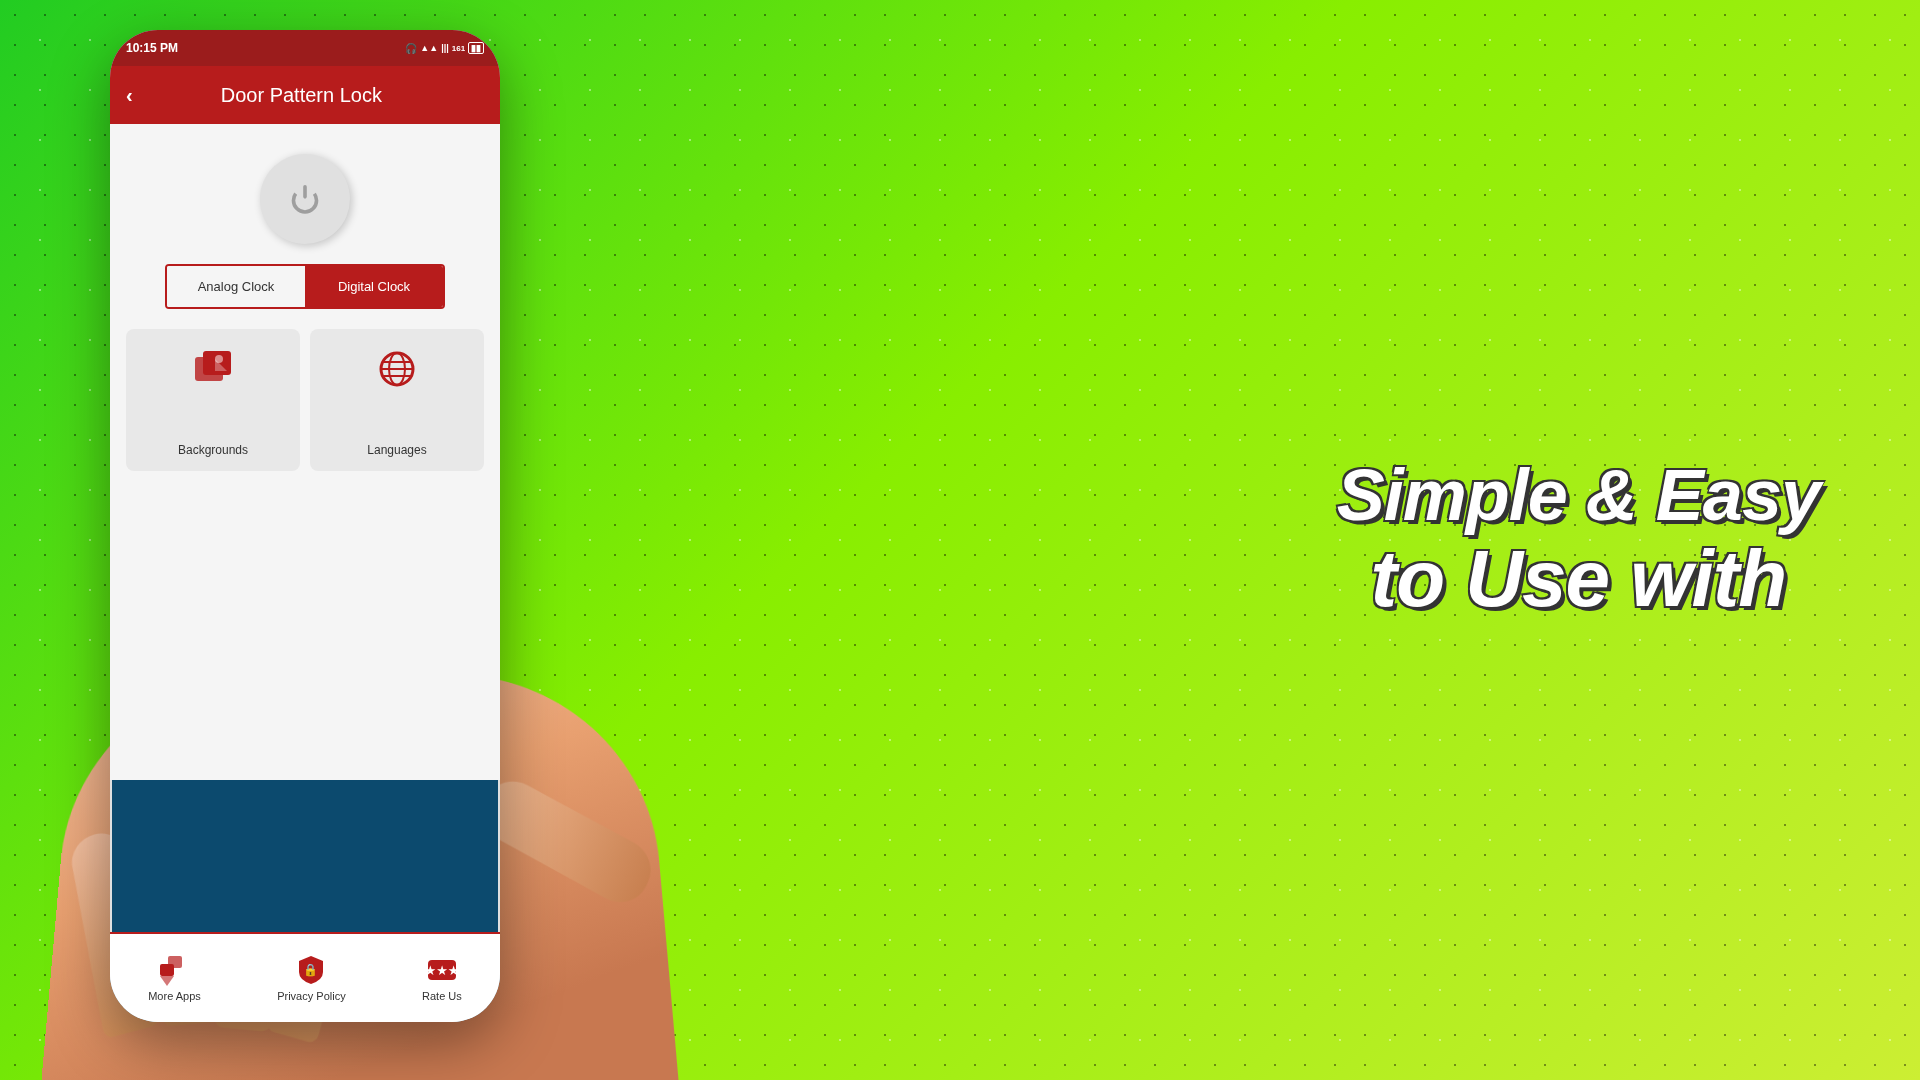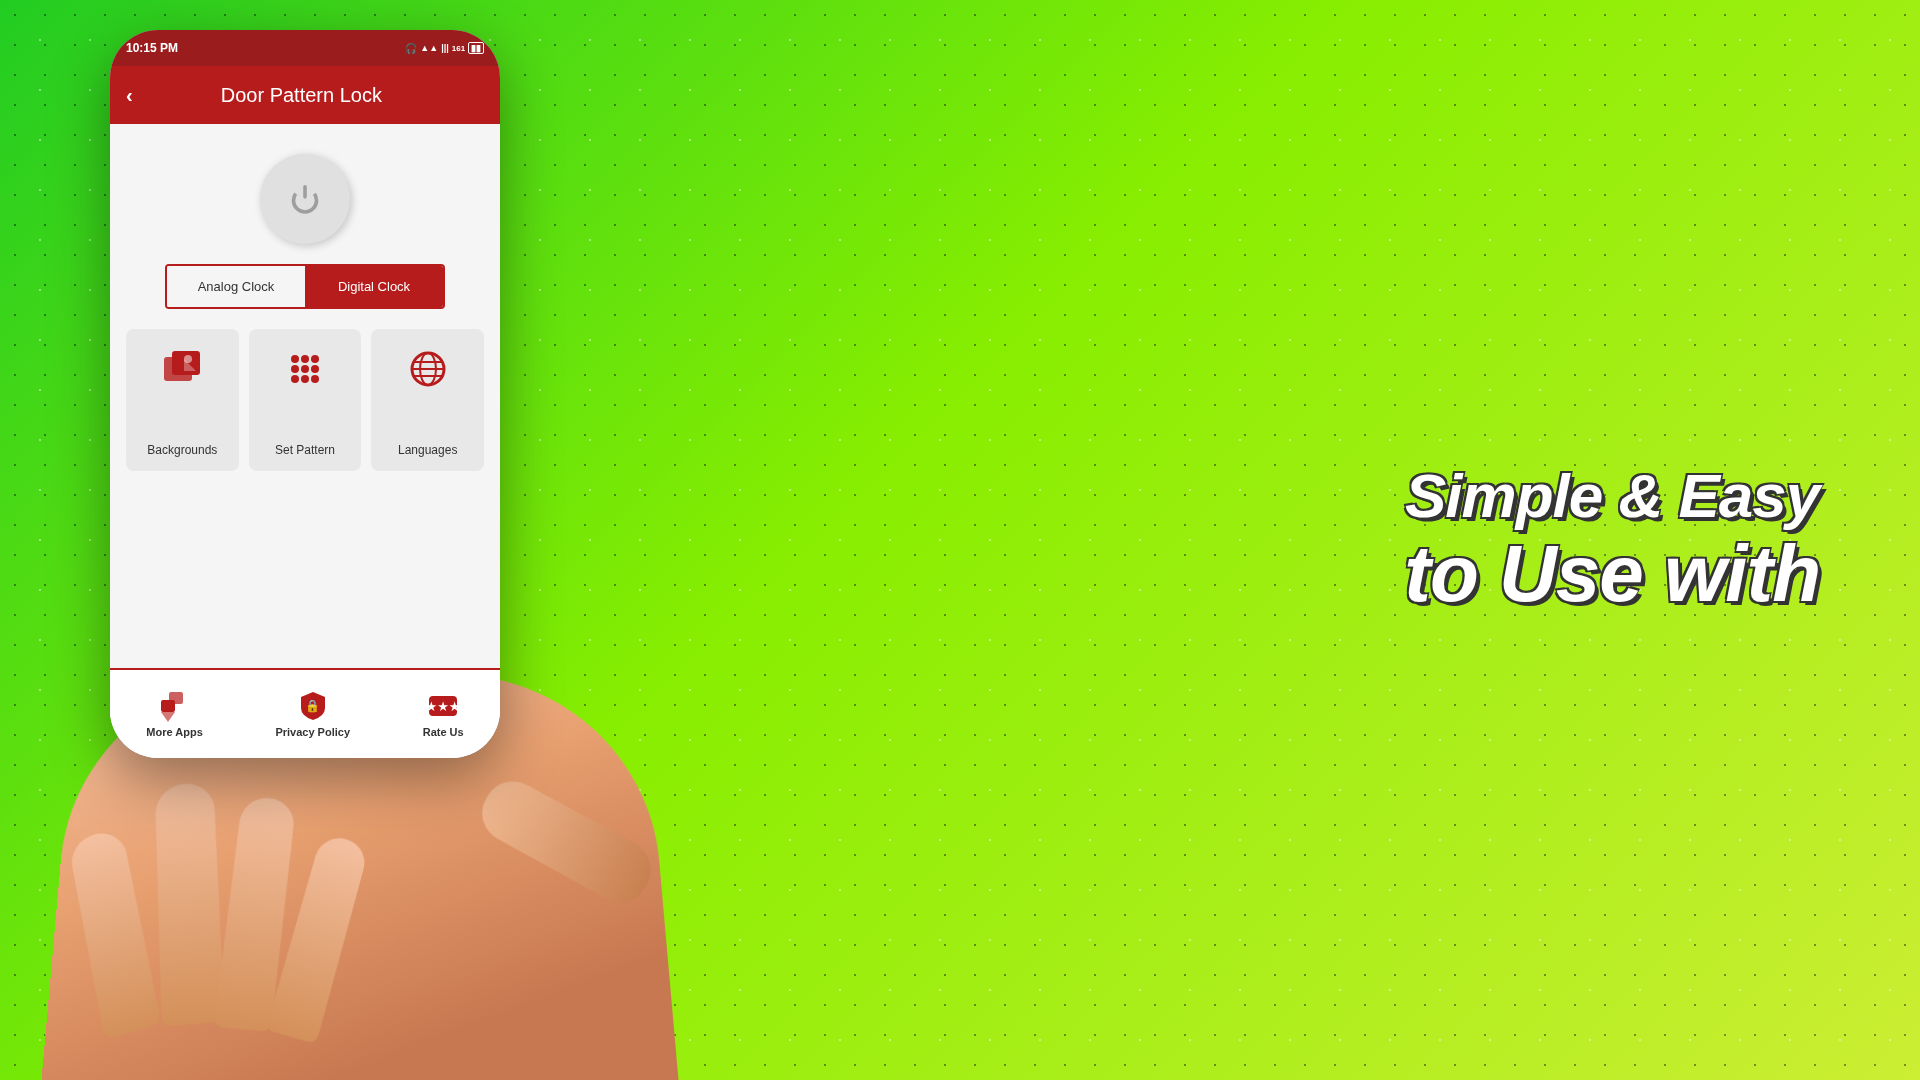--- a/index.html
+++ b/index.html
@@ -33,41 +33,41 @@
     .tagline-container {
       position: absolute;
       right: 100px;
       top: 50%;
       transform: translateY(-50%);
       z-index: 2;
       text-align: center;
     }
 
     .tagline-line {
-      font-size: 62px;
+      font-size: 72px;
       font-weight: 900;
       color: white;
       text-shadow: 4px 4px 0px #333, -2px -2px 0px #333, 2px -2px 0px #333, -2px 2px 0px #333;
       line-height: 1.1;
       letter-spacing: -1px;
       display: block;
       font-style: italic;
     }
 
     .tagline-line.medium {
       font-size: 80px;
     }
 
     
     .phone-device {
       position: absolute;
       top: 30px;
       left: 50px;
       width: 390px;
-      height: 728px;
+      height: 992px;
       background: #0c4a6e;
       border-radius: 48px;
       box-shadow: 
         0 20px 60px rgba(0,0,0,0.4),
         inset 0 0 0 2px #e0e0e0;
       z-index: 3;
       overflow: hidden;
     }
 
     
@@ -250,21 +250,21 @@
       height: 32px;
       display: flex;
       align-items: center;
       justify-content: center;
     }
 
     .nav-label {
       font-size: 11px;
       color: #333;
       text-align: center;
-      font-weight: 700;
+      font-weight: 400;
     }
 
     
     .phone-device::before {
       content: '';
       position: absolute;
       top: 0;
       left: 50%;
       transform: translateX(-50%);
       width: 120px;
@@ -373,36 +373,20 @@
             <svg width="40" height="40" viewBox="0 0 40 40">
               <rect x="2" y="8" width="28" height="24" rx="3" fill="#b71c1c" opacity="0.8"></rect>
               <rect x="10" y="2" width="28" height="24" rx="3" fill="#b71c1c"></rect>
               <polygon points="22,10 34,22 22,22" fill="rgba(255,255,255,0.3)"></polygon>
               <circle cx="26" cy="10" r="4" fill="rgba(255,255,255,0.5)"></circle>
             </svg>
           </div>
           <span class="menu-label">Backgrounds</span>
         </div>
 
-        <div class="menu-item">
-          <div class="menu-icon">
-            <svg width="40" height="40" viewBox="0 0 40 40">
-              <circle cx="10" cy="10" r="4" fill="#b71c1c"></circle>
-              <circle cx="20" cy="10" r="4" fill="#b71c1c"></circle>
-              <circle cx="30" cy="10" r="4" fill="#b71c1c"></circle>
-              <circle cx="10" cy="20" r="4" fill="#b71c1c"></circle>
-              <circle cx="20" cy="20" r="4" fill="#b71c1c"></circle>
-              <circle cx="30" cy="20" r="4" fill="#b71c1c"></circle>
-              <circle cx="10" cy="30" r="4" fill="#b71c1c"></circle>
-              <circle cx="20" cy="30" r="4" fill="#b71c1c"></circle>
-              <circle cx="30" cy="30" r="4" fill="#b71c1c"></circle>
-            </svg>
-          </div>
-          <span class="menu-label">Set Pattern</span>
-        </div>
 
         <div class="menu-item">
           <div class="menu-icon">
             <svg width="40" height="40" viewBox="0 0 40 40">
               <circle cx="20" cy="20" r="16" fill="none" stroke="#b71c1c" stroke-width="3"></circle>
               <ellipse cx="20" cy="20" rx="8" ry="16" fill="none" stroke="#b71c1c" stroke-width="2"></ellipse>
               <line x1="4" y1="20" x2="36" y2="20" stroke="#b71c1c" stroke-width="2"></line>
               <line x1="6" y1="13" x2="34" y2="13" stroke="#b71c1c" stroke-width="2"></line>
               <line x1="6" y1="27" x2="34" y2="27" stroke="#b71c1c" stroke-width="2"></line>
             </svg>

